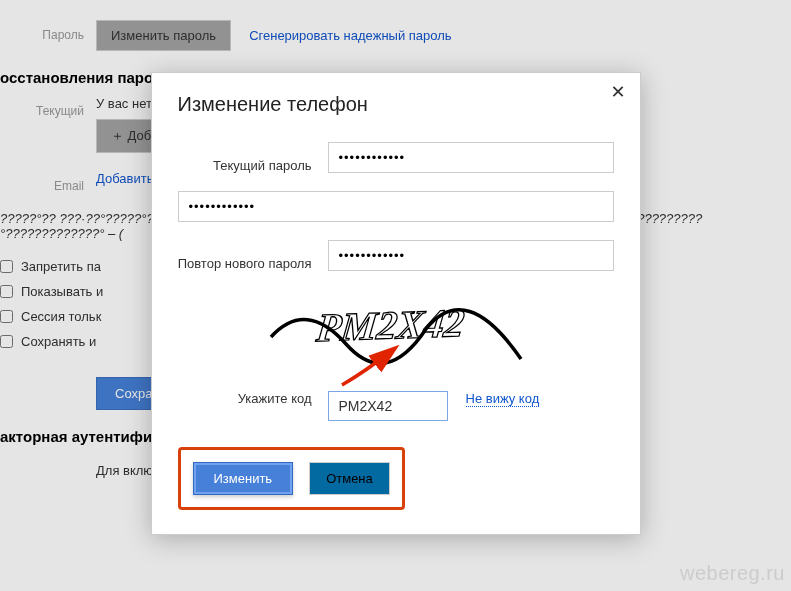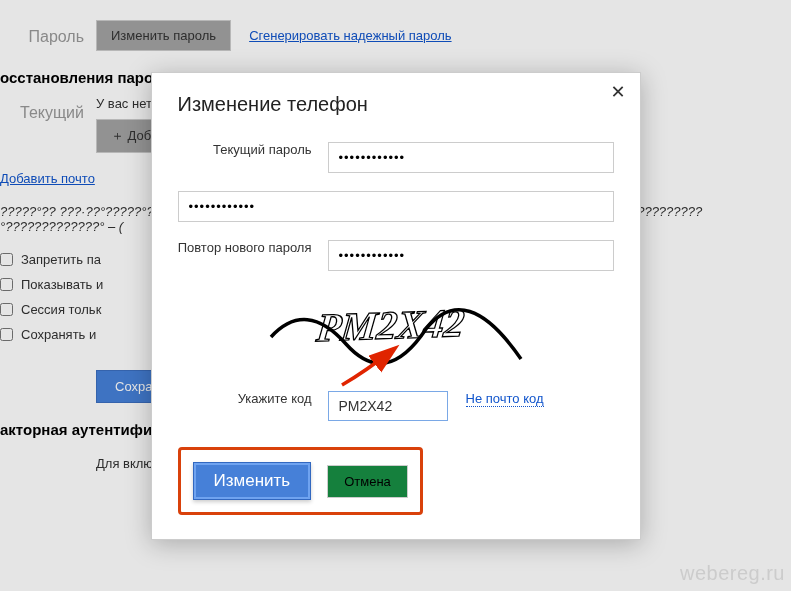--- a/index.html
+++ b/index.html
@@ -18,21 +18,21 @@
   }
   .row {
     display: flex;
     align-items: flex-start;
     margin-bottom: 18px;
   }
   .label-col {
     width: 96px;
     text-align: right;
     color: #999;
-    font-size: 16px;
+    font-size: 12px;
     padding-top: 8px;
     padding-right: 12px;
     flex-shrink: 0;
   }
   .content-col {
     flex: 1;
   }
   .btn-default {
     background: #a3a3a3;
     border: 1px solid #ccc;
@@ -46,21 +46,20 @@
     background: #4680d8;
     border: 1px solid #3b6fc0;
     color: #fff;
     padding: 8px 18px;
     font-size: 13px;
     cursor: pointer;
     display: inline-block;
   }
   .link {
     color: #1155cc;
-    text-decoration: underline;
     cursor: pointer;
   }
   .link-dotted {
     color: #1155cc;
     border-bottom: 1px dotted #1155cc;
     cursor: pointer;
   }
   .heading {
     font-size: 15px;
     font-weight: bold;
@@ -108,21 +107,21 @@
     line-height: 1;
   }
   .modal-title {
     font-size: 20px;
     font-weight: normal;
     margin-bottom: 26px;
     color: #222;
   }
   .form-row {
     display: flex;
-    align-items: flex-start;
+    align-items: flex-end;
     margin-bottom: 18px;
   }
   .form-label {
     width: 150px;
     text-align: right;
     font-size: 13px;
     color: #333;
     padding-right: 16px;
     flex-shrink: 0;
   }
@@ -178,26 +177,26 @@
     border-radius: 4px;
     display: inline-flex;
     align-items: center;
     gap: 16px;
   }
   .btn-change {
     background: #4680d8;
     border: 1px solid #3268c0;
     color: #fff;
     padding: 8px 20px;
-    font-size: 17px;
+    font-size: 13px;
     box-shadow: 0 0 0 2px #6fa3f0 inset, 0 2px 4px rgba(0,0,0,0.2);
     cursor: pointer;
   }
   .btn-cancel {
-    background: #15803d;
+    background: #0369a1;
     border: 1px solid #ccc;
     padding: 8px 16px;
     font-size: 13px;
     cursor: pointer;
   }
   .watermark {
     position: absolute;
     right: 6px;
     bottom: 6px;
     font-size: 20px;
@@ -225,20 +224,21 @@
 
   <div class="row">
     <div class="label-col">Текущий</div>
     <div class="content-col">
       <div style="margin-bottom:8px">У вас нет телеф</div>
       <button class="btn-default">＋ Добавить т</button>
     </div>
   </div>
 
   <div class="row">
+    <div class="label-col">Email</div>
     <div class="content-col">
       <span class="link">Добавить почто</span>
     </div>
   </div>
 
   <div class="row">
     <div class="content-col secret-text">?????°?? ???·??°?????°?? ?????? ???????????????????°???????????????° ???°?????????????° ??????????????                                           °?????????????° – (</div>
   </div>
 
   <div class="row">
@@ -306,21 +306,21 @@
             <path d="M0,0 L9,3 L0,6 Z" fill="#e02400"></path>
           </marker>
         </defs>
         <path d="M 6 44 Q 30 30 58 8" stroke="#e02400" stroke-width="3.5" fill="none" marker-end="url(#ah)"></path>
       </svg>
     </div>
 
     <div class="code-row">
       <div class="code-label">Укажите код</div>
       <input class="code-input" type="text" value="PM2X42" style="">
-      <span class="link-dotted nosee">Не почто код</span>
+      <span class="link-dotted nosee">Не вижу код</span>
     </div>
 
     <div class="modal-actions">
       <button class="btn-change">Изменить</button>
       <button class="btn-cancel">Отмена</button>
     </div>
   </div>
 </div>
 
 <div class="watermark">webereg.ru</div>

